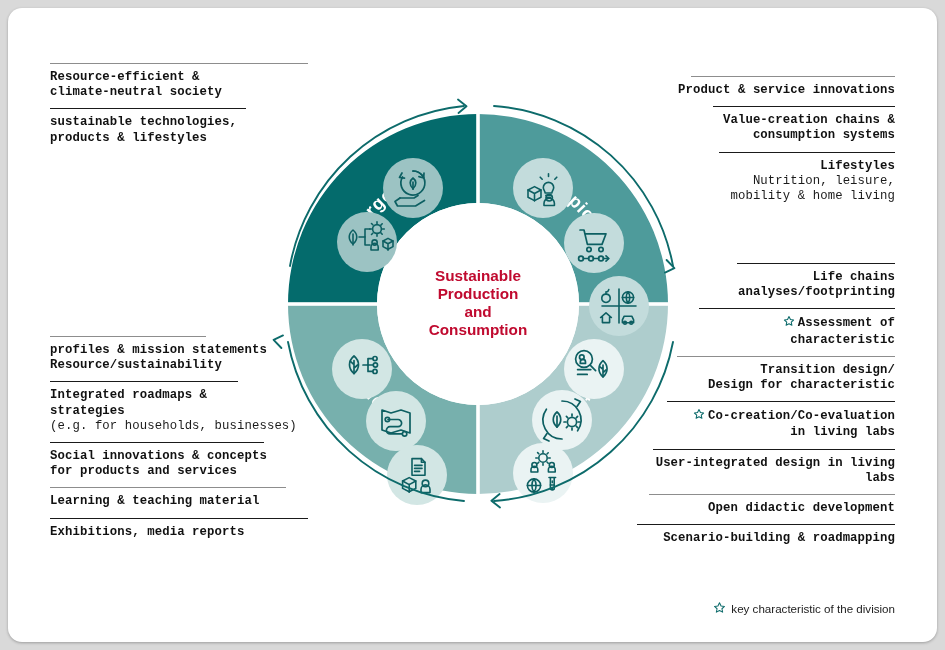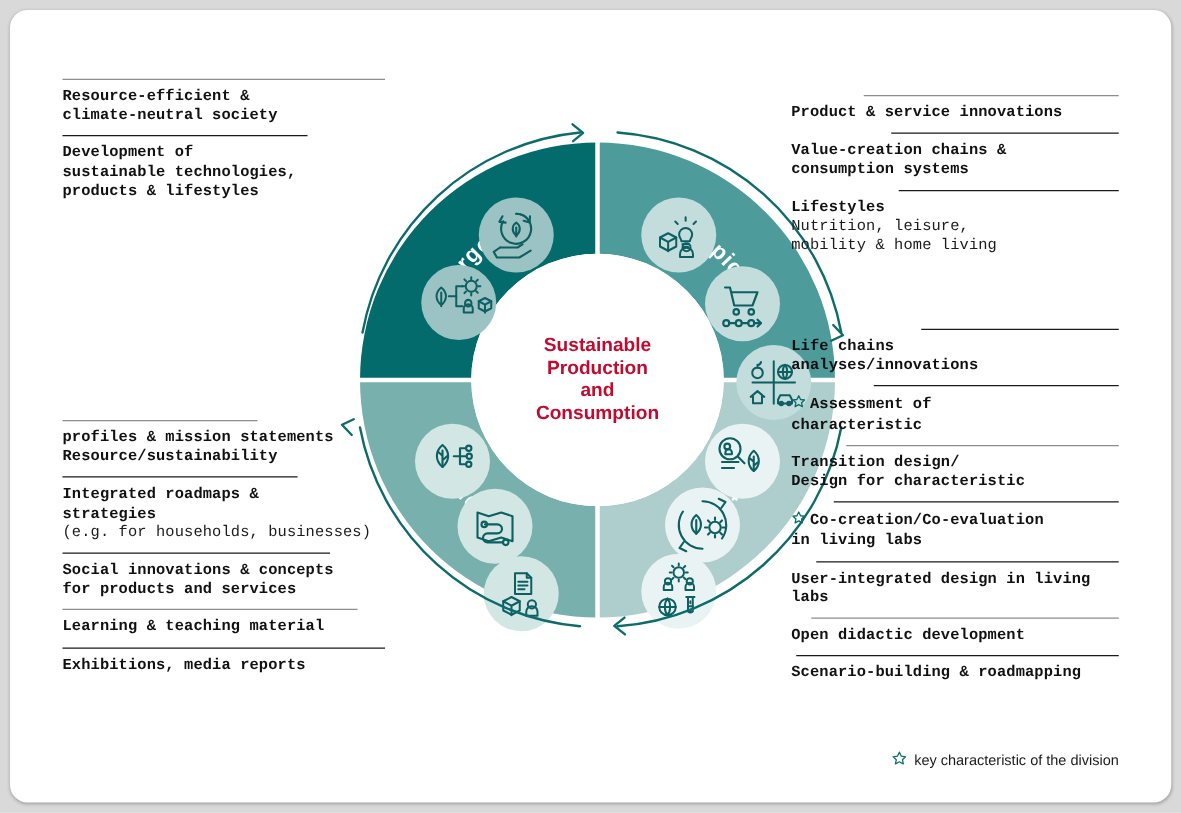--- a/index.html
+++ b/index.html
@@ -10,21 +10,21 @@
 
   
   .col{position:absolute;width:262px;}
   #col-left{left:42px;}
   #col-right{right:42px;}
   .tblock{position:relative;padding-top:7px;padding-bottom:8px;}
   .rule{position:absolute;top:0;height:0;border-top:1.4px solid #1a1a1a;}
   .rule.grey{border-top-color:#8d8d8d;}
   .tline{font-size:12.3px;font-weight:bold;color:#111;line-height:15.2px;letter-spacing:.1px;font-family:Liberation Mono, monospace;}
   .tline.sub{font-weight:normal;color:#1b1b1b;}
-  .right .tline{}
+  .right .tline{text-align:right;}
   .left .tline{text-align:left;}
   .starwrap{display:inline-block;vertical-align:-1px;margin-right:3px;}
 
   
   #legend{position:absolute;right:42px;bottom:26px;font-size:11.6px;color:#1b1b1b;
           display:flex;align-items:center;gap:5px;margin-top:24px;}
 
   
   #wheel{position:absolute;left:224px;top:50px;width:492px;height:492px;}
   #wheel svg{display:block;}
@@ -265,21 +265,20 @@
   </div>
 
   <div class="col left" id="col-left" style="top: 55px;">
         <div class="tblock">
           <div class="rule grey" style="width: 258px; left: 0px;"></div>
           <div class="tline">Resource-efficient &amp;</div>
           <div class="tline">climate-neutral society</div>
         </div>
         <div class="tblock">
           <div class="rule" style="width: 196px; left: 0px;"></div>
-          <div class="tline">Development of</div>
           <div class="tline">sustainable technologies,</div>
           <div class="tline">products &amp; lifestyles</div>
         </div>
         <div></div>
       </div>
 
   <div class="col right" id="col-right" style="top: 68px;">
         <div class="tblock">
           <div class="rule grey" style="width: 204px; right: 0px;"></div>
           <div class="tline">Product &amp; service innovations</div>
@@ -330,21 +329,21 @@
         </div>
         <div class="tblock">
           <div class="rule" style="width: 258px; left: 0px;"></div>
           <div class="tline">Exhibitions, media reports</div>
         </div>
       </div>
       <div class="col right" style="position: absolute; top: 255px; width: 262px; right: 42px;">
         <div class="tblock">
           <div class="rule" style="width: 158px; right: 0px;"></div>
           <div class="tline">Life chains</div>
-          <div class="tline">analyses/innovations</div>
+          <div class="tline">analyses/footprinting</div>
         </div>
         <div class="tblock">
           <div class="rule" style="width: 196px; right: 0px;"></div>
           <div class="tline"><span class="starwrap"><svg width="12" height="12" viewBox="0 0 24 24" fill="none" stroke="#0d6b6b" stroke-width="2.1" stroke-linejoin="round" stroke-linecap="round">
                 <path d="M12 3.2 l2.9 6.0 6.3 .8 -4.7 4.3 1.3 6.3 -5.8 -3.2 -5.8 3.2 1.3 -6.3 -4.7 -4.3 6.3 -.8 z"></path>
               </svg></span>Assessment of</div>
           <div class="tline">characteristic</div>
         </div>
         <div class="tblock">
           <div class="rule grey" style="width: 218px; right: 0px;"></div>

